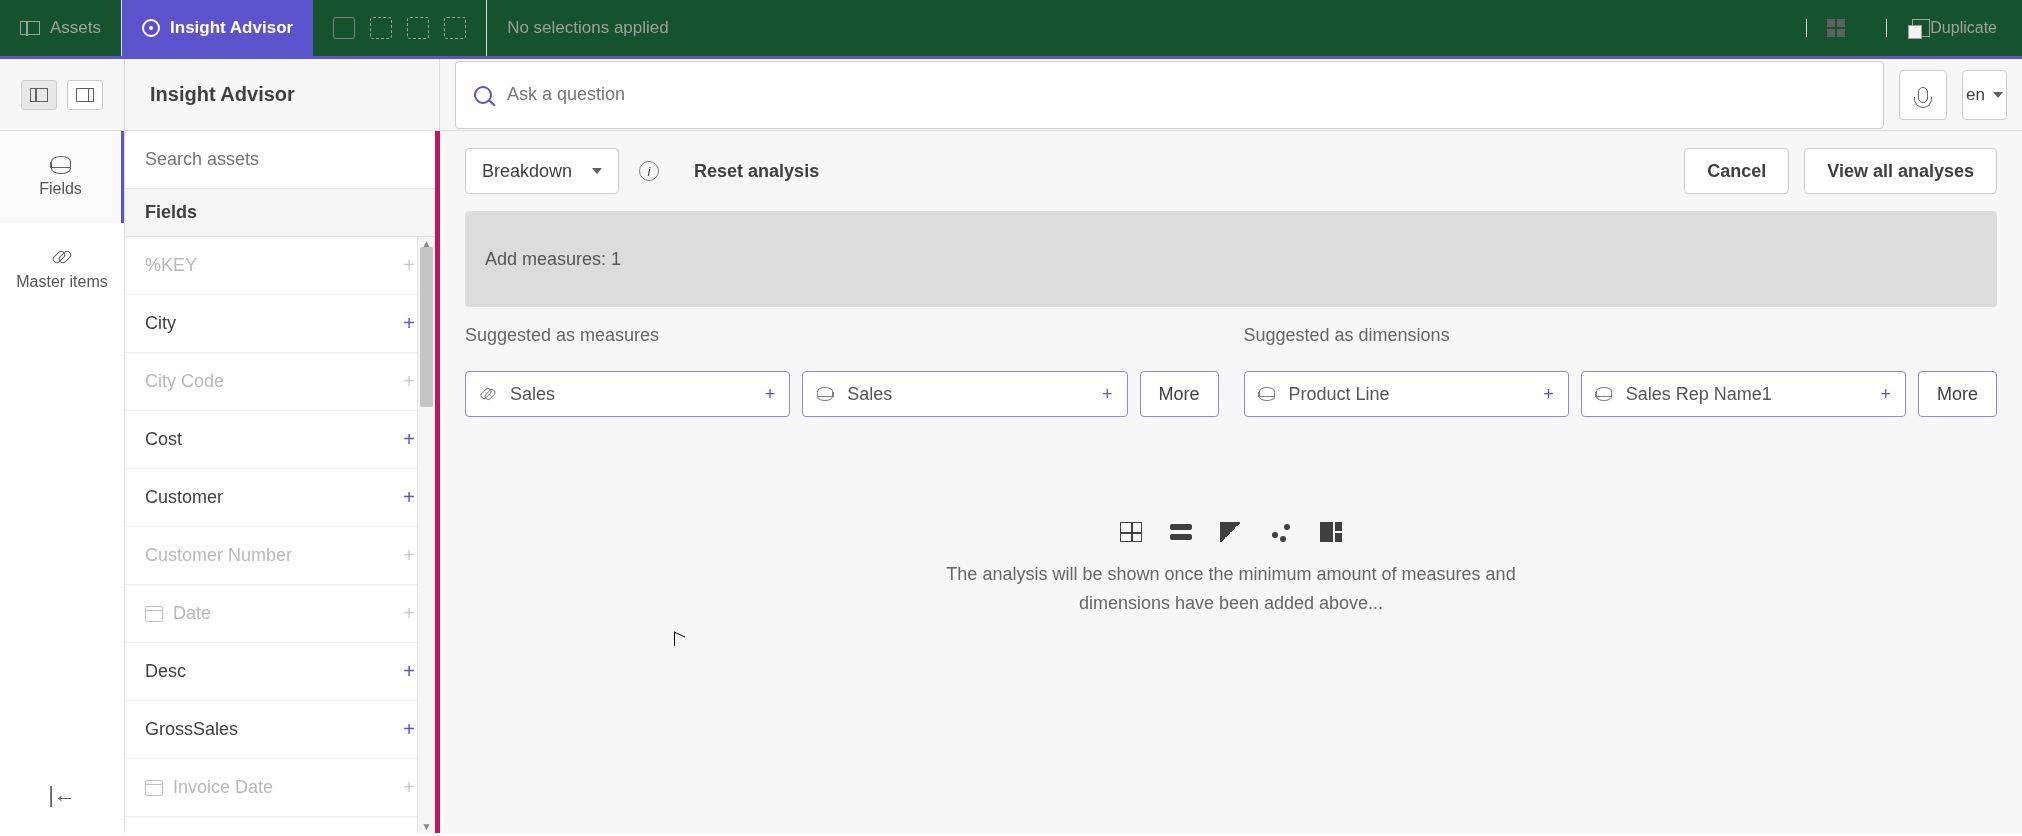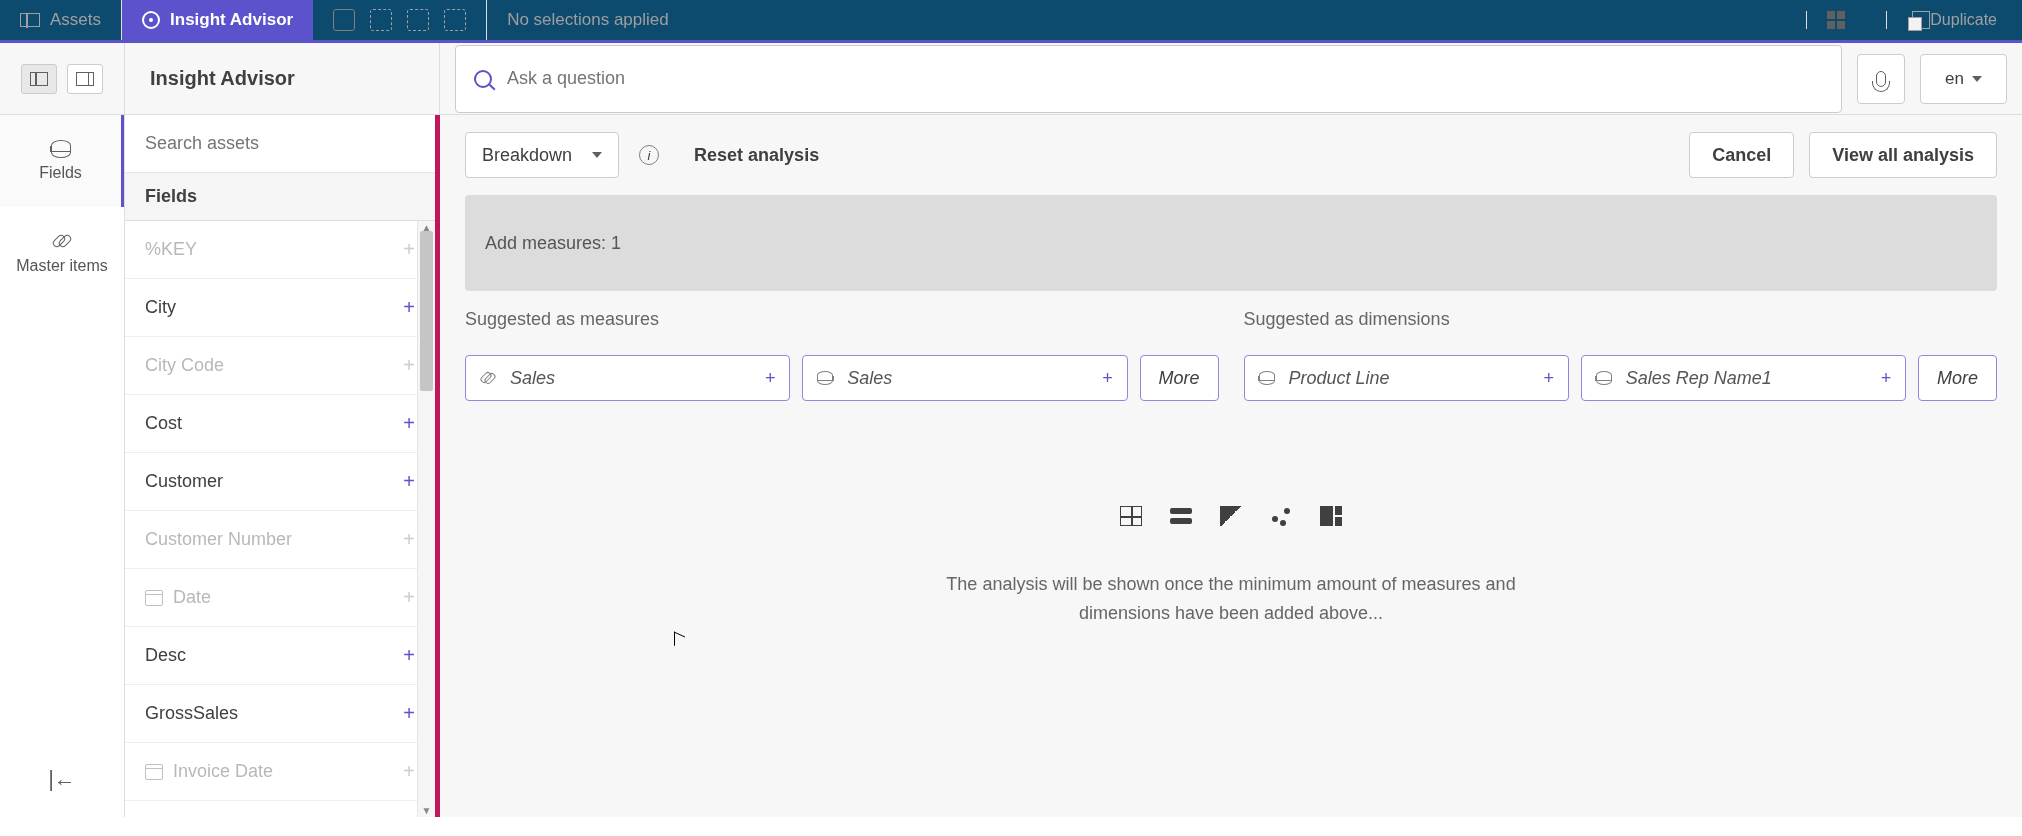--- a/index.html
+++ b/index.html
@@ -1,18 +1,18 @@
 <!DOCTYPE html>
 <html><head>
 <meta charset="utf-8">
 <style>
 * { box-sizing: border-box; margin: 0; padding: 0; font-family: -apple-system, BlinkMacSystemFont, "Segoe UI", Arial, sans-serif; }
 body { width: 2022px; height: 836px; overflow: hidden; background: #fff; color: #404040; }
 
-.top-bar { height: 43px; display: flex; align-items: stretch; background: #0c4a6e; border-bottom: 3px solid #5c52cc; }
+.top-bar { height: 59px; display: flex; align-items: stretch; background: #14532d; border-bottom: 3px solid #5c52cc; }
 .tab { display: flex; align-items: center; padding: 0 20px; gap: 10px; font-size: 17px; }
 .tab.assets { color: #a0a0a0; cursor: default; border-right: 1px solid #ddd; }
 .tab.assets .ia-icon { width: 20px; height: 14px; border: 1.5px solid #a0a0a0; position: relative; }
 .tab.assets .ia-icon::before { content: ""; position: absolute; left: 5px; top: -1.5px; bottom: -1.5px; width: 1.5px; background: #a0a0a0; }
 .tab.active { background: #5c52cc; color: #fff; font-weight: 600; }
 .tab.active .bulb { width: 18px; height: 18px; border: 2px solid #fff; border-radius: 50%; position: relative; }
 .tab.active .bulb::after { content: ""; position: absolute; left: 50%; top: 50%; width: 4px; height: 4px; background: #fff; border-radius: 50%; transform: translate(-50%,-50%); }
 .sel-icons { display: flex; align-items: center; gap: 15px; padding: 0 20px; border-right: 1px solid #ddd; }
 .sel-icon { width: 22px; height: 22px; border: 1.5px dashed #a0a0a0; border-radius: 3px; position: relative; }
 .sel-icon.solid { border-style: solid; border-color: #808080; }
@@ -35,21 +35,21 @@
 .sub-title { width: 315px; display: flex; align-items: center; padding-left: 25px; font-size: 20px; font-weight: 700; border-right: 1px solid #ddd; height: 100%; }
 
 .search-row { flex: 1; display: flex; align-items: center; gap: 15px; padding: 0 15px; }
 .search-box { flex: 1; height: 68px; border: 1px solid #ccc; border-radius: 4px; background: #fff; display: flex; align-items: center; padding: 0 18px; gap: 15px; }
 .mag { width: 18px; height: 18px; border: 2px solid #5c52cc; border-radius: 50%; position: relative; }
 .mag::after { content: ""; position: absolute; width: 8px; height: 2px; background: #5c52cc; transform: rotate(45deg); right: -6px; bottom: -2px; }
 .search-box input { flex: 1; border: none; outline: none; font-size: 18px; color: #666; }
 .mic-btn { width: 48px; height: 50px; border: 1px solid #ccc; border-radius: 4px; background: #fff; display: flex; align-items: center; justify-content: center; }
 .mic { width: 10px; height: 16px; border: 1.5px solid #606060; border-radius: 6px; position: relative; }
 .mic::after { content: ""; position: absolute; width: 16px; height: 10px; border: 1.5px solid #606060; border-top: none; border-radius: 0 0 10px 10px; left: -5px; bottom: -6px; }
-.lang-btn { height: 50px; border: 1px solid #ccc; border-radius: 4px; background: #fff; display: flex; align-items: center; padding: 0 24px; gap: 8px; font-size: 17px; }
+.lang-btn { height: 50px; border: 1px solid #ccc; border-radius: 4px; background: #fff; display: flex; align-items: center; padding: 0 3px; gap: 8px; font-size: 17px; }
 .chev-d { width: 0; height: 0; border-left: 5px solid transparent; border-right: 5px solid transparent; border-top: 6px solid #606060; }
 
 .body-row { display: flex; height: calc(100% - 134px); }
 .rail { width: 125px; border-right: 1px solid #ddd; display: flex; flex-direction: column; position: relative; }
 .rail-item { height: 92px; display: flex; flex-direction: column; align-items: center; justify-content: center; gap: 6px; font-size: 16px; color: #555; }
 .rail-item.active { border-right: 3px solid #5c52cc; background: #fafafa; }
 .db-ic { width: 20px; height: 18px; border: 1.5px solid #606060; border-radius: 50%/30%; position: relative; }
 .db-ic::before { content: ""; position: absolute; left: -1.5px; right: -1.5px; top: 5px; height: 5px; border: 1.5px solid #606060; border-top: none; border-radius: 0 0 50%/30% 50%/30%; }
 .link-ic { width: 20px; height: 20px; position: relative; }
 .link-ic::before, .link-ic::after { content: ""; position: absolute; width: 12px; height: 6px; border: 1.5px solid #606060; border-radius: 4px; }
@@ -82,21 +82,21 @@
 .reset { font-weight: 700; font-size: 18px; margin-left: 20px; }
 .spacer { flex: 1; }
 .btn { height: 46px; border: 1px solid #ccc; border-radius: 4px; background: #fff; display: flex; align-items: center; padding: 0 22px; font-size: 18px; font-weight: 600; }
 
 .drop-row { display: flex; gap: 32px; padding: 0 25px; }
 .drop-zone { flex: 1; height: 96px; background: #dcdcdc; border-radius: 4px; display: flex; align-items: center; padding: 0 20px; font-size: 18px; color: #555; }
 
 .sugg-label-row { display: flex; gap: 25px; padding: 18px 25px 10px; }
 .sugg-label { flex: 1; font-size: 18px; color: #666; }
 
-.chips-row { display: flex; gap: 25px; padding: 15px 25px; font-style: italic; }
+.chips-row { display: flex; gap: 25px; padding: 15px 25px; }
 .chips-col { flex: 1; display: flex; gap: 12px; align-items: center; }
 .chip { flex: 1; height: 46px; border: 1px solid #9088e0; border-radius: 4px; background: #fff; display: flex; align-items: center; padding: 0 14px; gap: 14px; font-size: 18px; color: #555; }
 .chip .plus-sm { margin-left: auto; color: #5c52cc; font-size: 18px; }
 .more-btn { height: 46px; border: 1px solid #9088e0; border-radius: 4px; background: #fff; display: flex; align-items: center; padding: 0 18px; font-size: 18px; }
 .link-sm { width: 16px; height: 16px; position: relative; }
 .link-sm::before, .link-sm::after { content: ""; position: absolute; width: 10px; height: 5px; border: 1.5px solid #808080; border-radius: 3px; }
 .link-sm::before { left: 0; top: 4px; transform: rotate(-45deg); }
 .link-sm::after { right: 0; bottom: 4px; transform: rotate(-45deg); }
 .db-sm { width: 16px; height: 14px; border: 1.5px solid #808080; border-radius: 50%/30%; position: relative; }
 .db-sm::before { content: ""; position: absolute; left: -1.5px; right: -1.5px; top: 4px; height: 4px; border: 1.5px solid #808080; border-top: none; border-radius: 0 0 50%/30% 50%/30%; }
@@ -115,21 +115,21 @@
 .viz.sankey::before { top: 2px; }
 .viz.sankey::after { bottom: 2px; }
 .viz.area { background: linear-gradient(135deg, #404040 50%, transparent 50%); }
 .viz.scatter::before, .viz.scatter::after { content: ""; position: absolute; width: 6px; height: 6px; background: #404040; border-radius: 50%; }
 .viz.scatter::before { left: 2px; top: 10px; }
 .viz.scatter::after { right: 2px; top: 2px; }
 .viz.scatter span { position: absolute; width: 6px; height: 6px; background: #404040; border-radius: 50%; right: 6px; bottom: 0; }
 .viz.tree { display: grid; grid-template-columns: 2fr 1fr; grid-template-rows: 1fr 1fr; gap: 2px; }
 .viz.tree span { background: #404040; }
 .viz.tree span:first-child { grid-row: 1/3; }
-.ph-text { font-size: 18px; color: #666; text-align: center; line-height: 1.6; max-width: 600px; margin-top: 26px; }
+.ph-text { font-size: 18px; color: #666; text-align: center; line-height: 1.6; max-width: 600px; }
 
 .cursor { position: absolute; left: 674px; top: 634px; width: 12px; height: 16px; pointer-events: none; }
 .cursor::before { content: ""; position: absolute; border-left: 1.5px solid #000; border-top: 1.5px solid #000; width: 10px; height: 13px; transform: skewY(25deg); }
 </style>
 </head>
 <body>
 
 <div class="top-bar">
   <div class="tab assets">
     <span class="ia-icon"></span>
@@ -261,21 +261,21 @@
   <div class="main-area">
     <div class="ctrl-row">
       <div class="dd">
         <span>Breakdown</span>
         <span class="chev-d"></span>
       </div>
       <span class="info-ic">i</span>
       <span class="reset">Reset analysis</span>
       <span class="spacer"></span>
       <div class="btn">Cancel</div>
-      <div class="btn">View all analysis</div>
+      <div class="btn">View all analyses</div>
     </div>
 
     <div class="drop-row">
       <div class="drop-zone">Add measures: 1</div>
     </div>
 
     <div class="sugg-label-row">
       <div class="sugg-label">Suggested as measures</div>
       <div class="sugg-label">Suggested as dimensions</div>
     </div>

